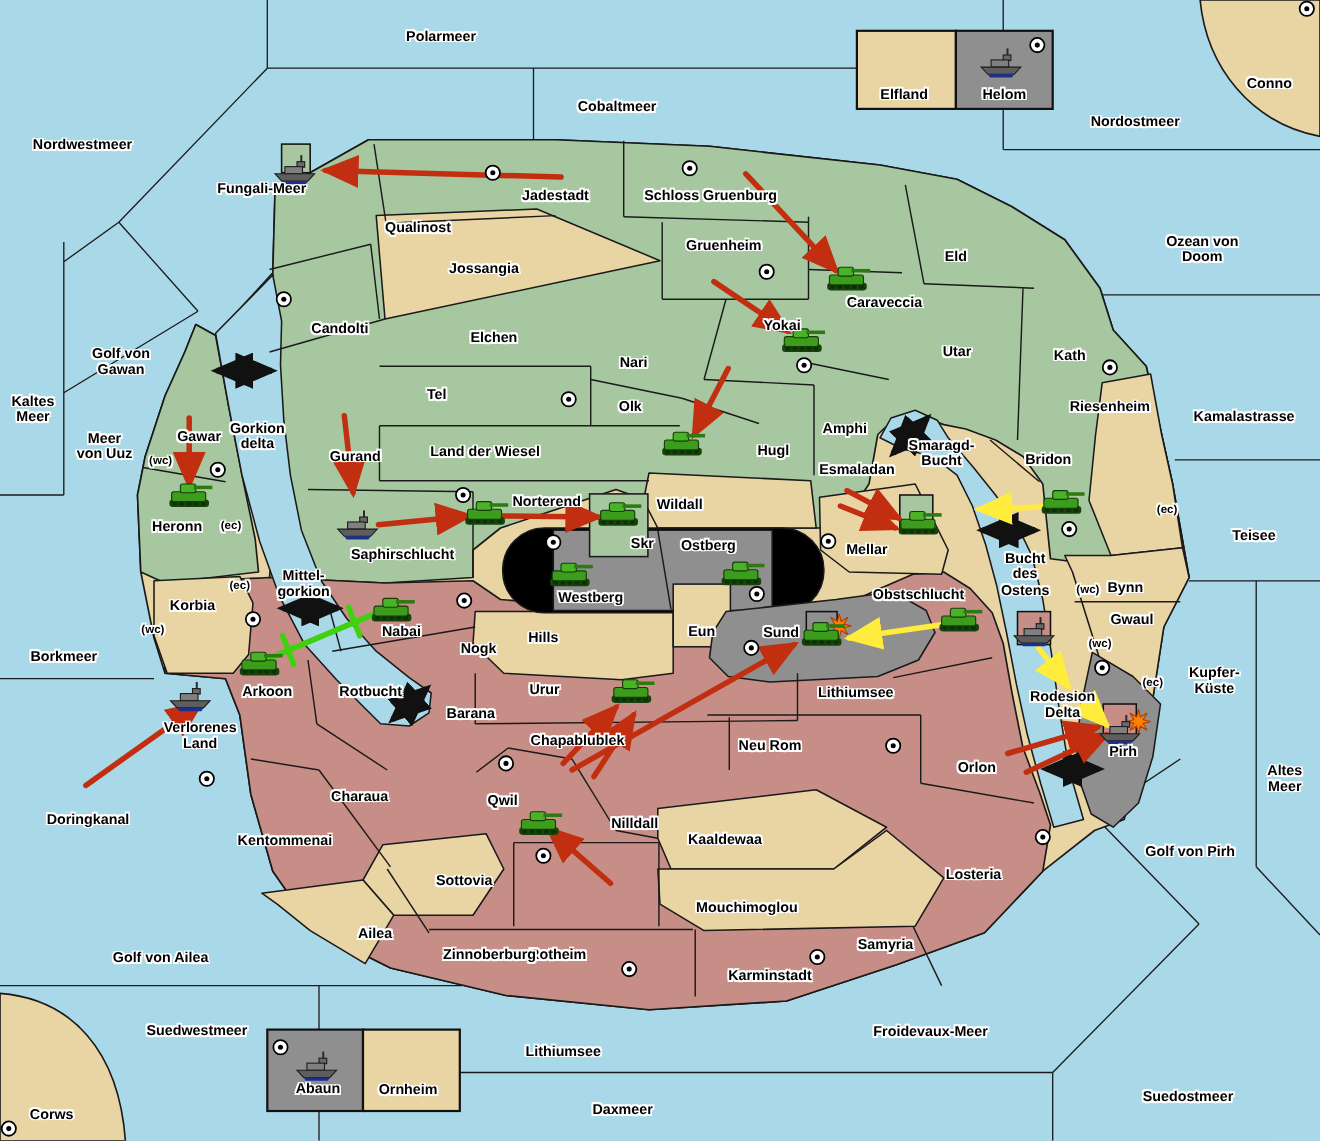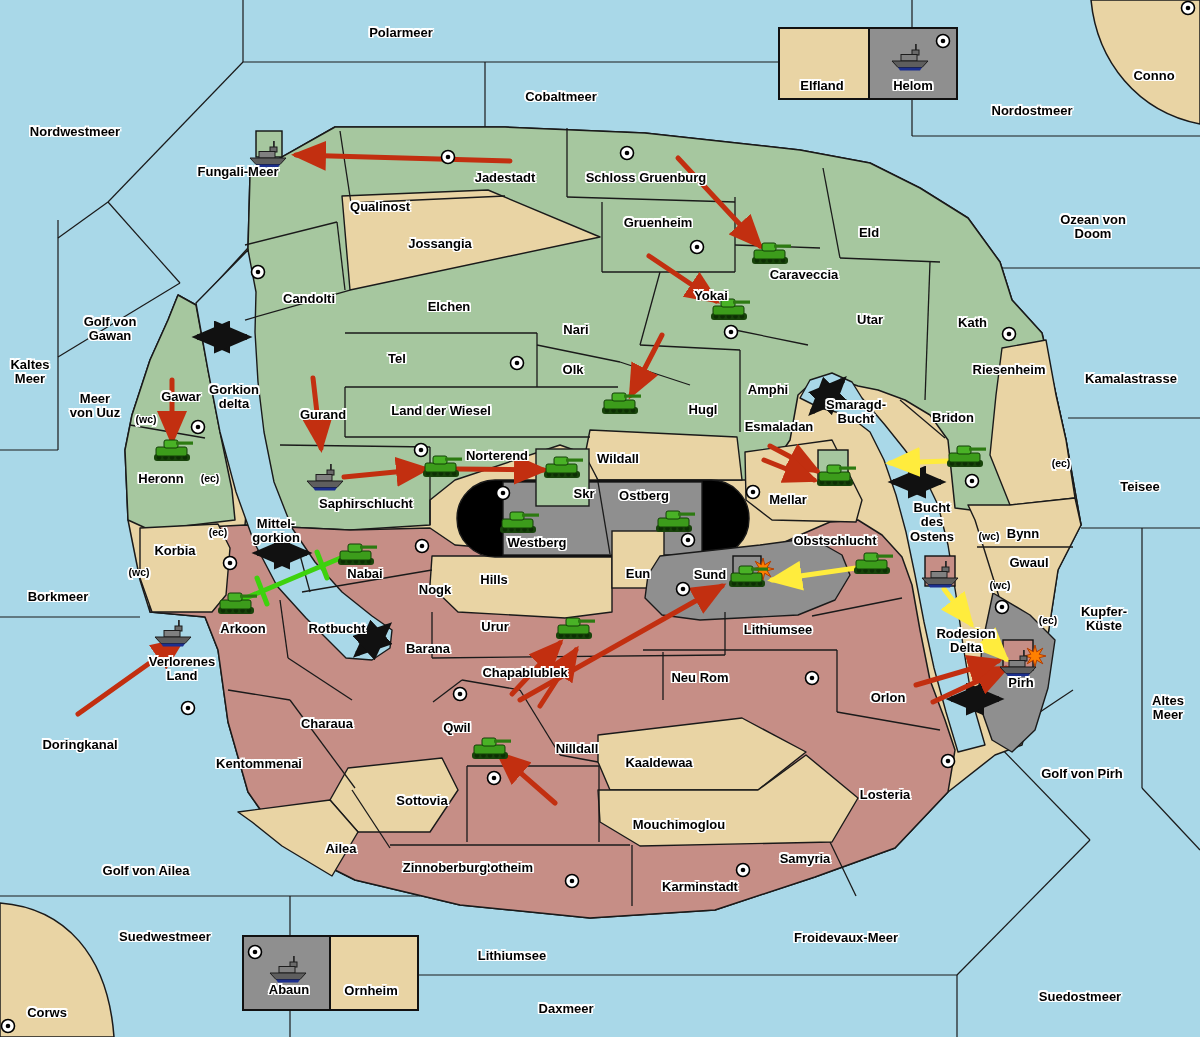--- a/index.html
+++ b/index.html
@@ -548,21 +548,21 @@
 Delta</div>
       <div class="lbl" style="left: 1140px; top: 487px;">Teisee</div>
       <div class="lbl" style="left: 1104px; top: 619px;">Kupfer-
 Küste</div>
       <div class="lbl" style="left: 1168px; top: 708px;">Altes
 Meer</div>
       <div class="lbl" style="left: 1082px; top: 774px;">Golf von Pirh</div>
       <div class="lbl" style="left: 58px; top: 597px;">Borkmeer</div>
       <div class="lbl" style="left: 80px; top: 745px;">Doringkanal</div>
       <div class="lbl" style="left: 146px; top: 871px;">Golf von Ailea</div>
-      <div class="lbl" style="left: 165px; top: 937px;">Suedwestmeer</div>
+      <div class="lbl" style="left: 179px; top: 937px;">Suedwestmeer</div>
       <div class="lbl" style="left: 512px; top: 956px;">Lithiumsee</div>
       <div class="lbl" style="left: 566px; top: 1009px;">Daxmeer</div>
       <div class="lbl" style="left: 846px; top: 938px;">Froidevaux-Meer</div>
       <div class="lbl" style="left: 1080px; top: 997px;">Suedostmeer</div>
       <div class="lbl" style="left: 1154px; top: 76px;">Conno</div>
       <div class="lbl" style="left: 47px; top: 1013px;">Corws</div>
       <div class="lbl" style="left: 380px; top: 207px;">Qualinost</div>
       <div class="lbl" style="left: 505px; top: 178px;">Jadestadt</div>
       <div class="lbl" style="left: 646px; top: 178px;">Schloss Gruenburg</div>
       <div class="lbl" style="left: 658px; top: 223px;">Gruenheim</div>

